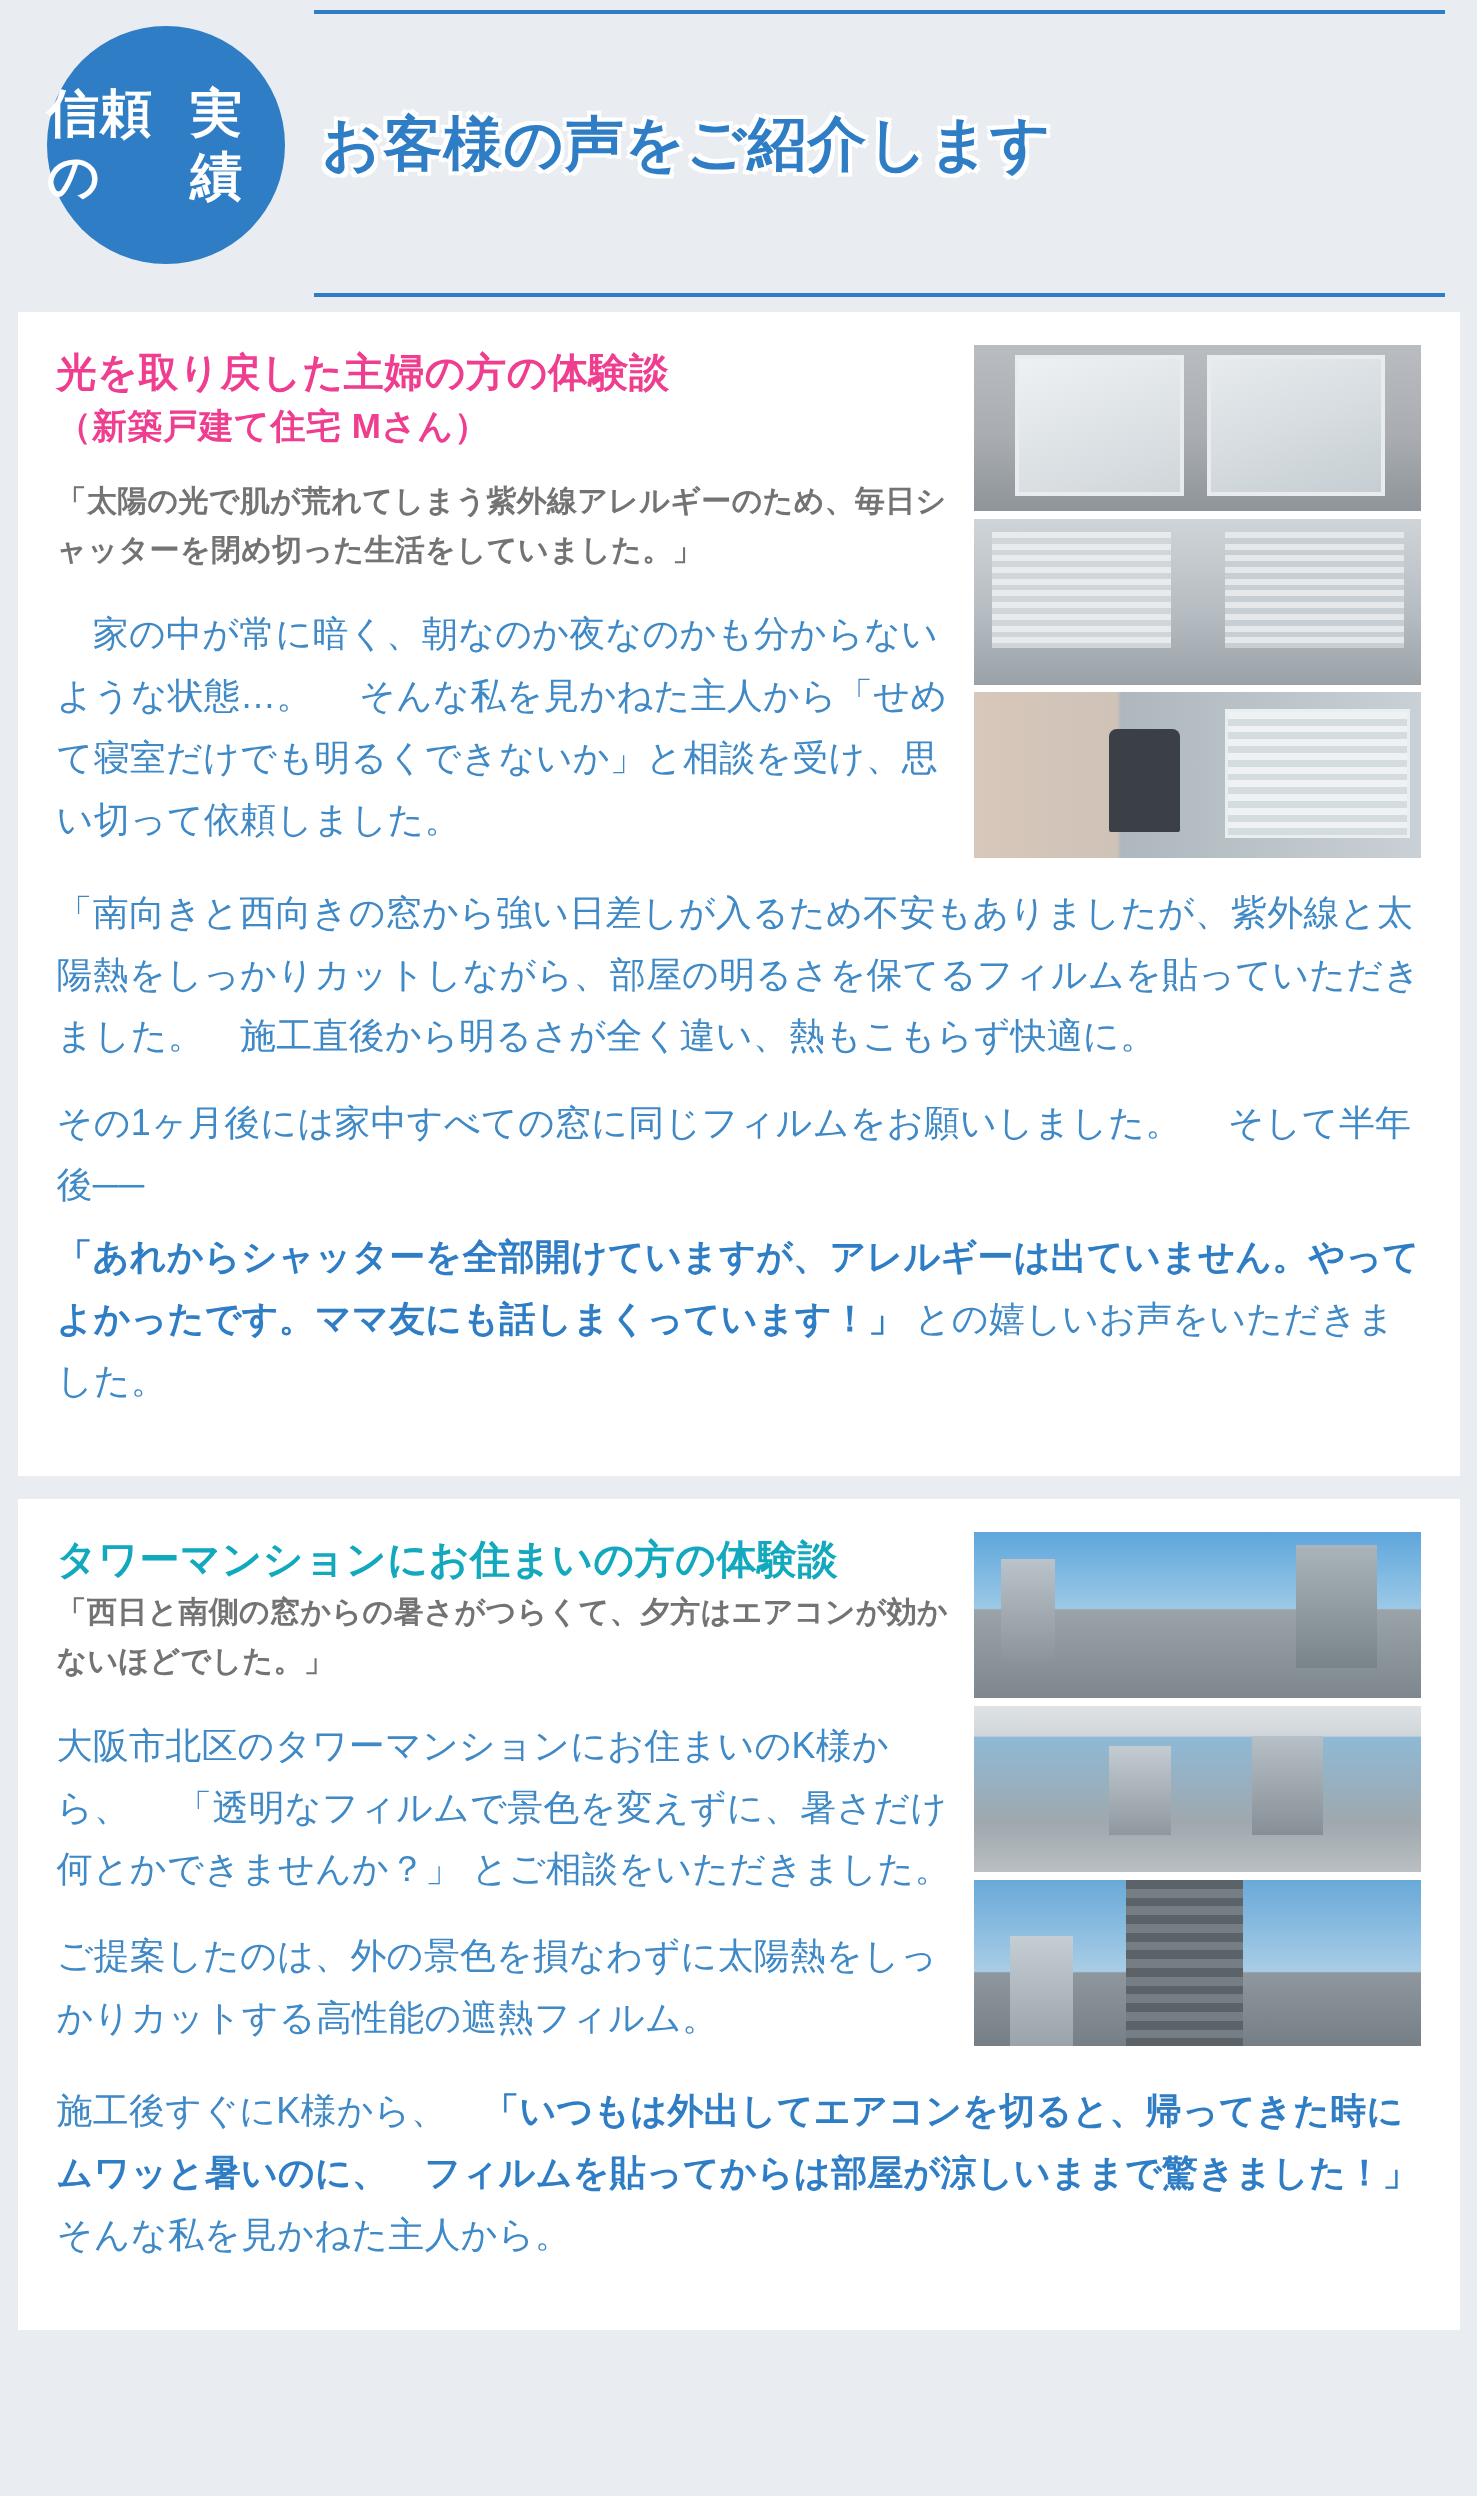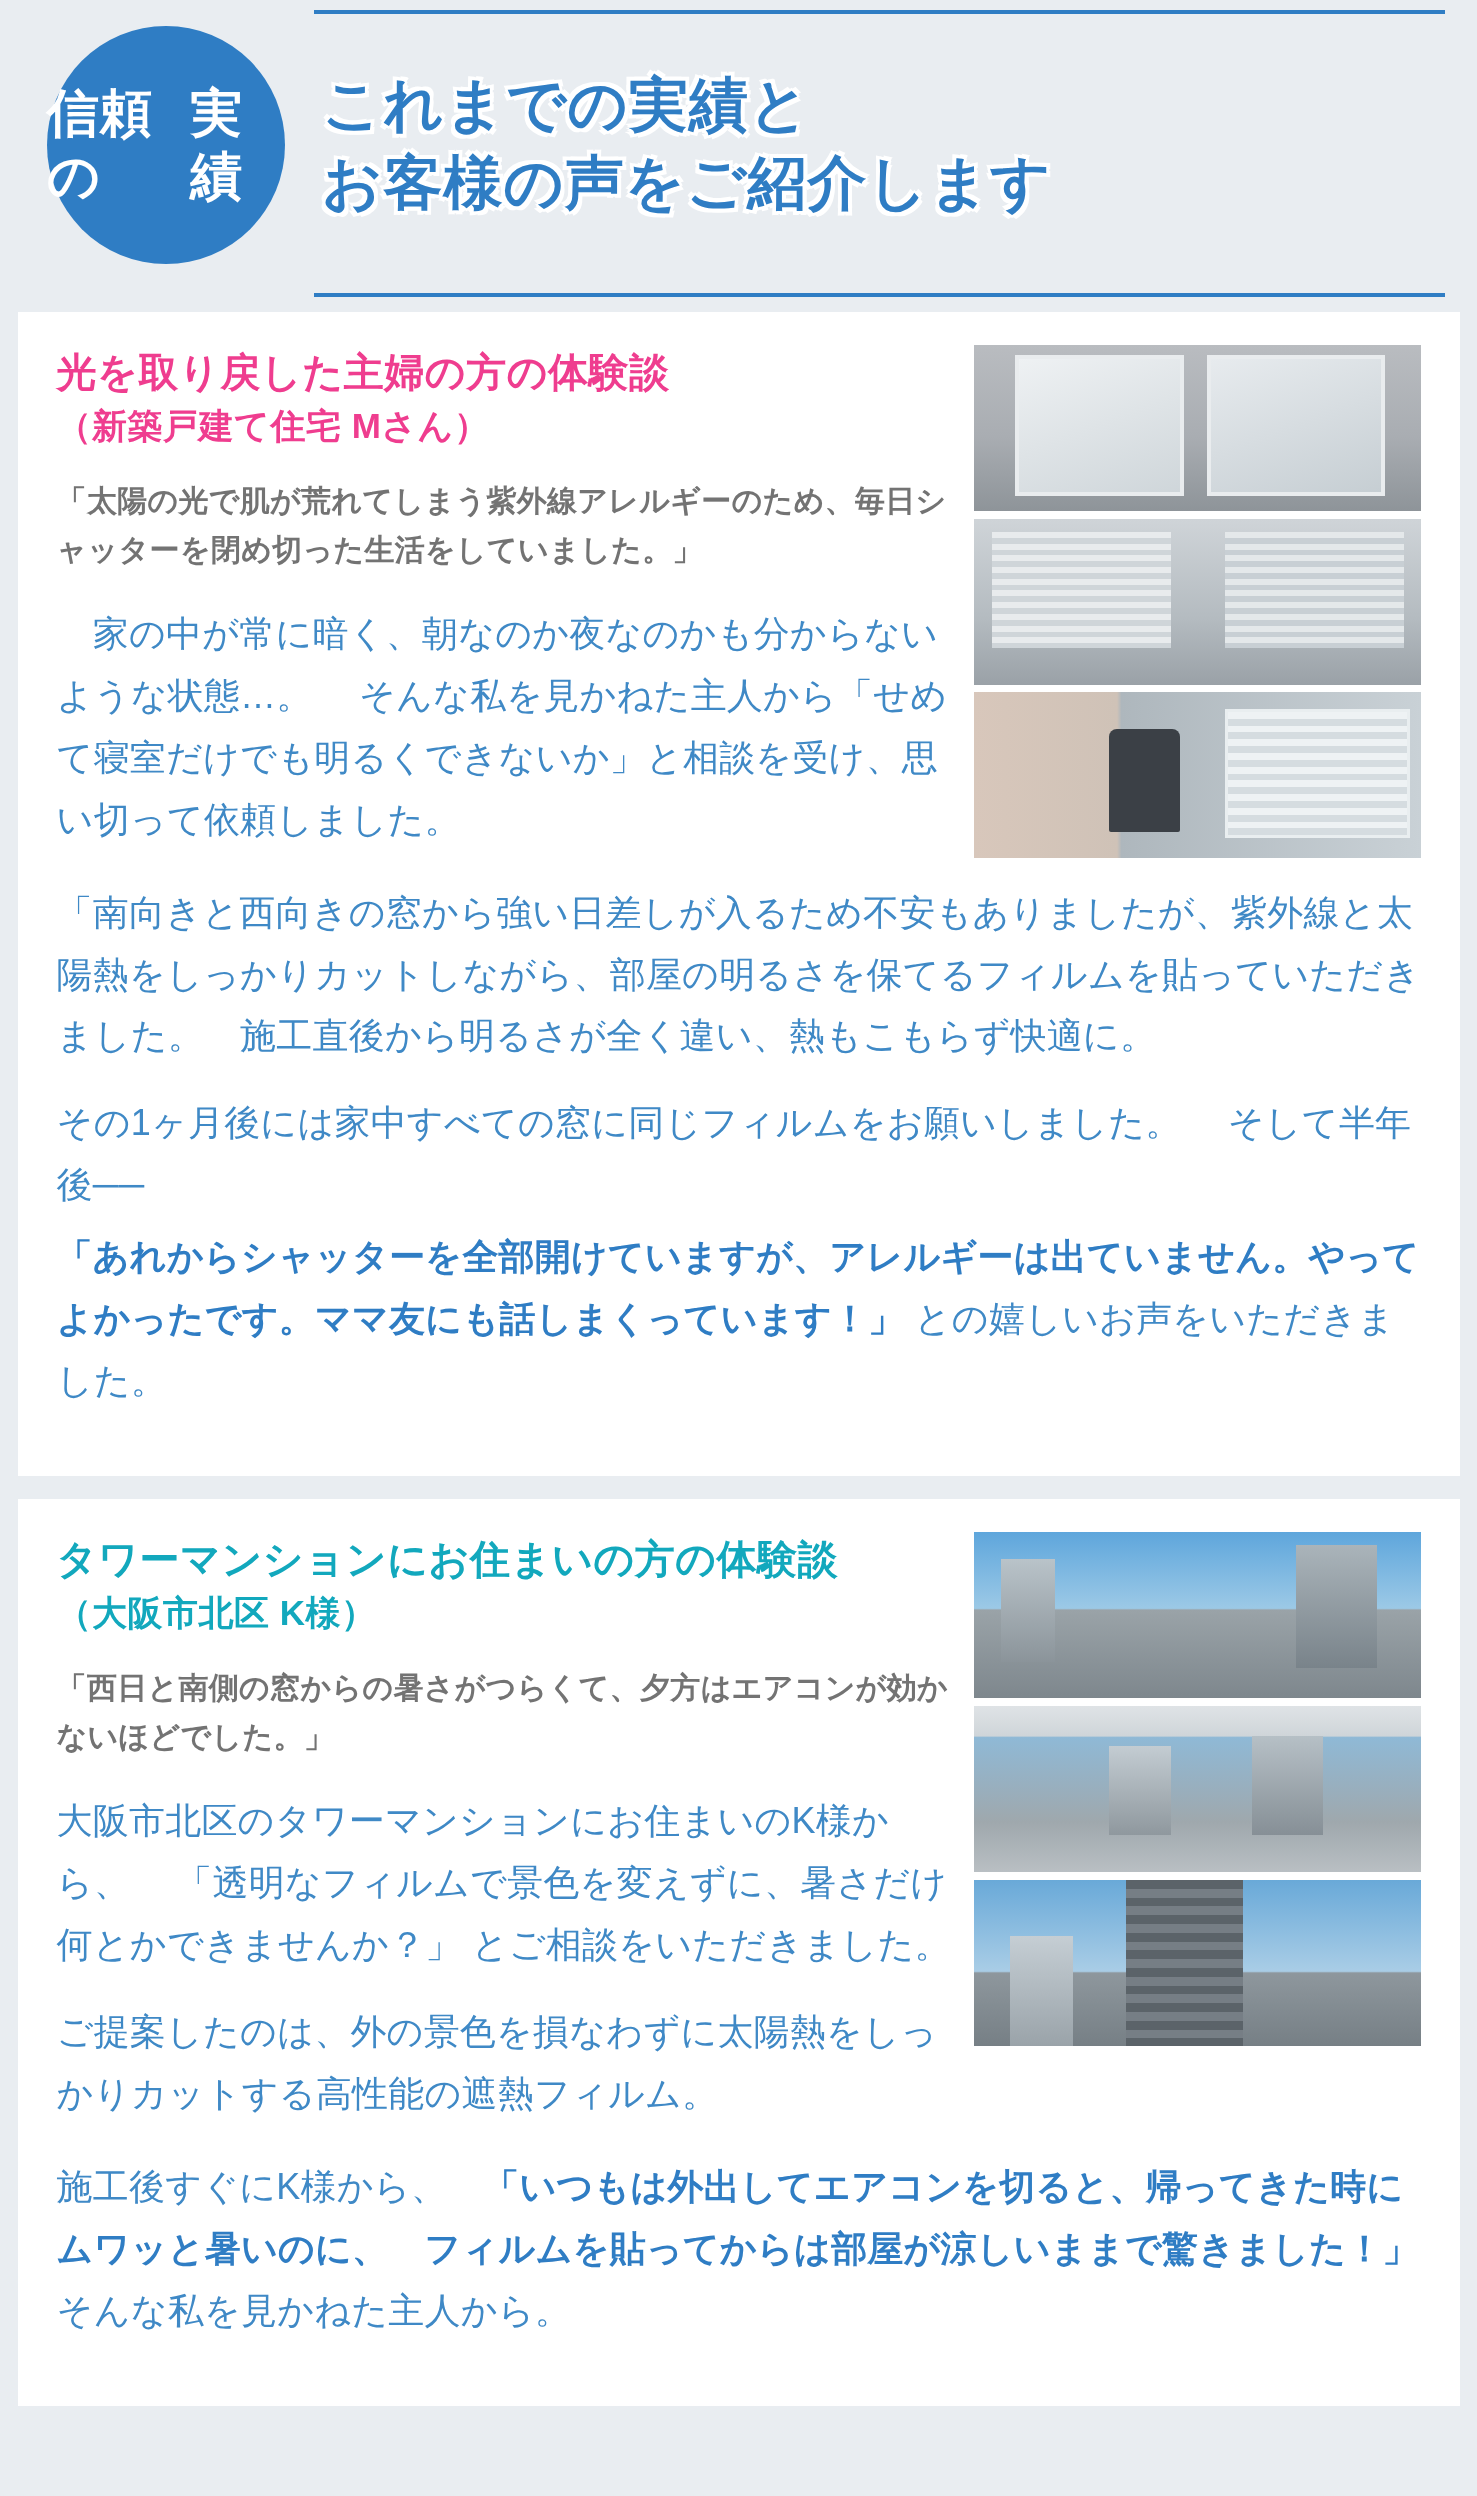--- a/index.html
+++ b/index.html
@@ -232,21 +232,20 @@
 <body>
 
 <div class="header">
   <div class="header-rule-top"></div>
   <div class="header-inner">
     <div class="badge">
       <span>信頼の</span>
       <span>実績</span>
     </div>
     <div class="header-title">
-      <span class="line">これまでの実績と</span>
       <span class="line">お客様の声をご紹介します</span>
     </div>
   </div>
   <div class="header-rule-bottom"></div>
 </div>
 
 <div class="card">
   <div class="card-body">
     <div class="card-top">
       <div class="card-text-col">
@@ -271,21 +270,20 @@
       </p>
     </div>
   </div>
 </div>
 
 <div class="card">
   <div class="card-body">
     <div class="card-top">
       <div class="card-text-col">
         <div class="story-title teal">タワーマンションにお住まいの方の体験談</div>
-        <div class="story-sub teal">（大阪市北区 K様）</div>
         <p class="quote-strong">「西日と南側の窓からの暑さがつらくて、夕方はエアコンが効かないほどでした。」</p>
         <p class="para">大阪市北区のタワーマンションにお住まいのK様から、
 　「透明なフィルムで景色を変えずに、暑さだけ何とかできませんか？」 とご相談をいただきました。</p>
         <p class="para">ご提案したのは、外の景色を損なわずに太陽熱をしっかりカットする高性能の遮熱フィルム。</p>
       </div>
       <div class="photo-col">
         <div class="photo ph-b1"></div>
         <div class="photo ph-b2"></div>
         <div class="photo ph-b3"></div>
       </div>

